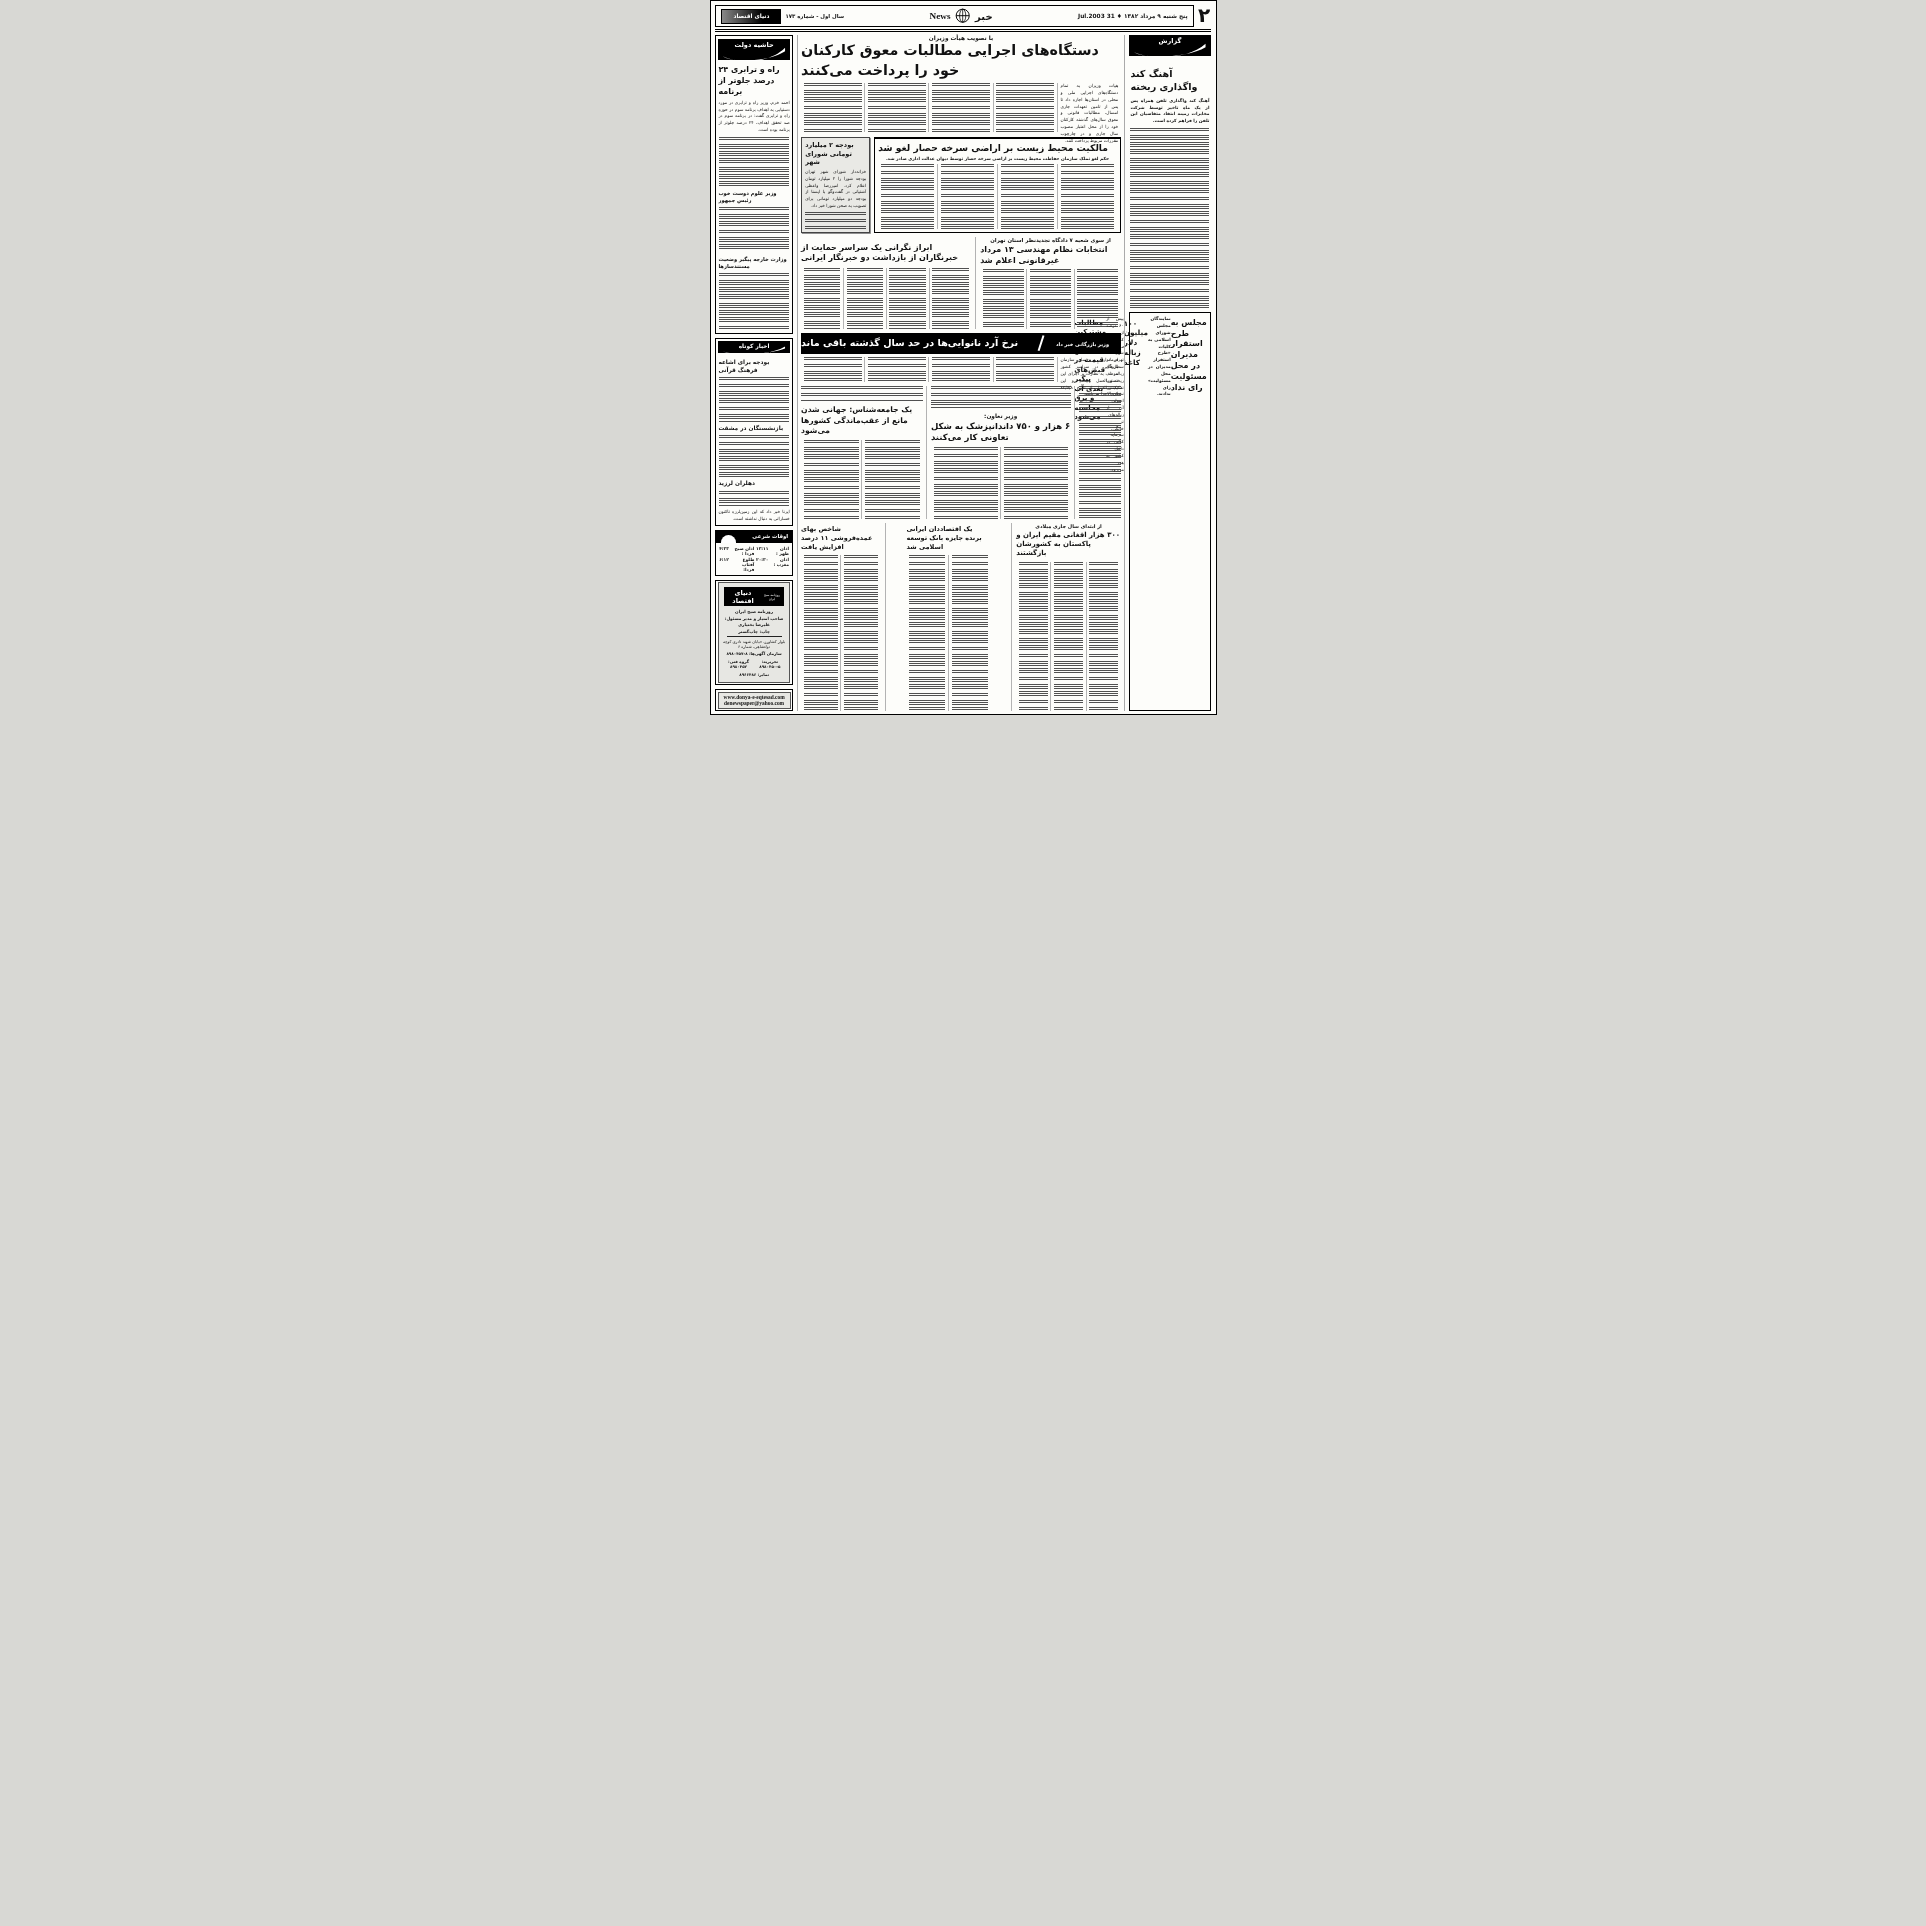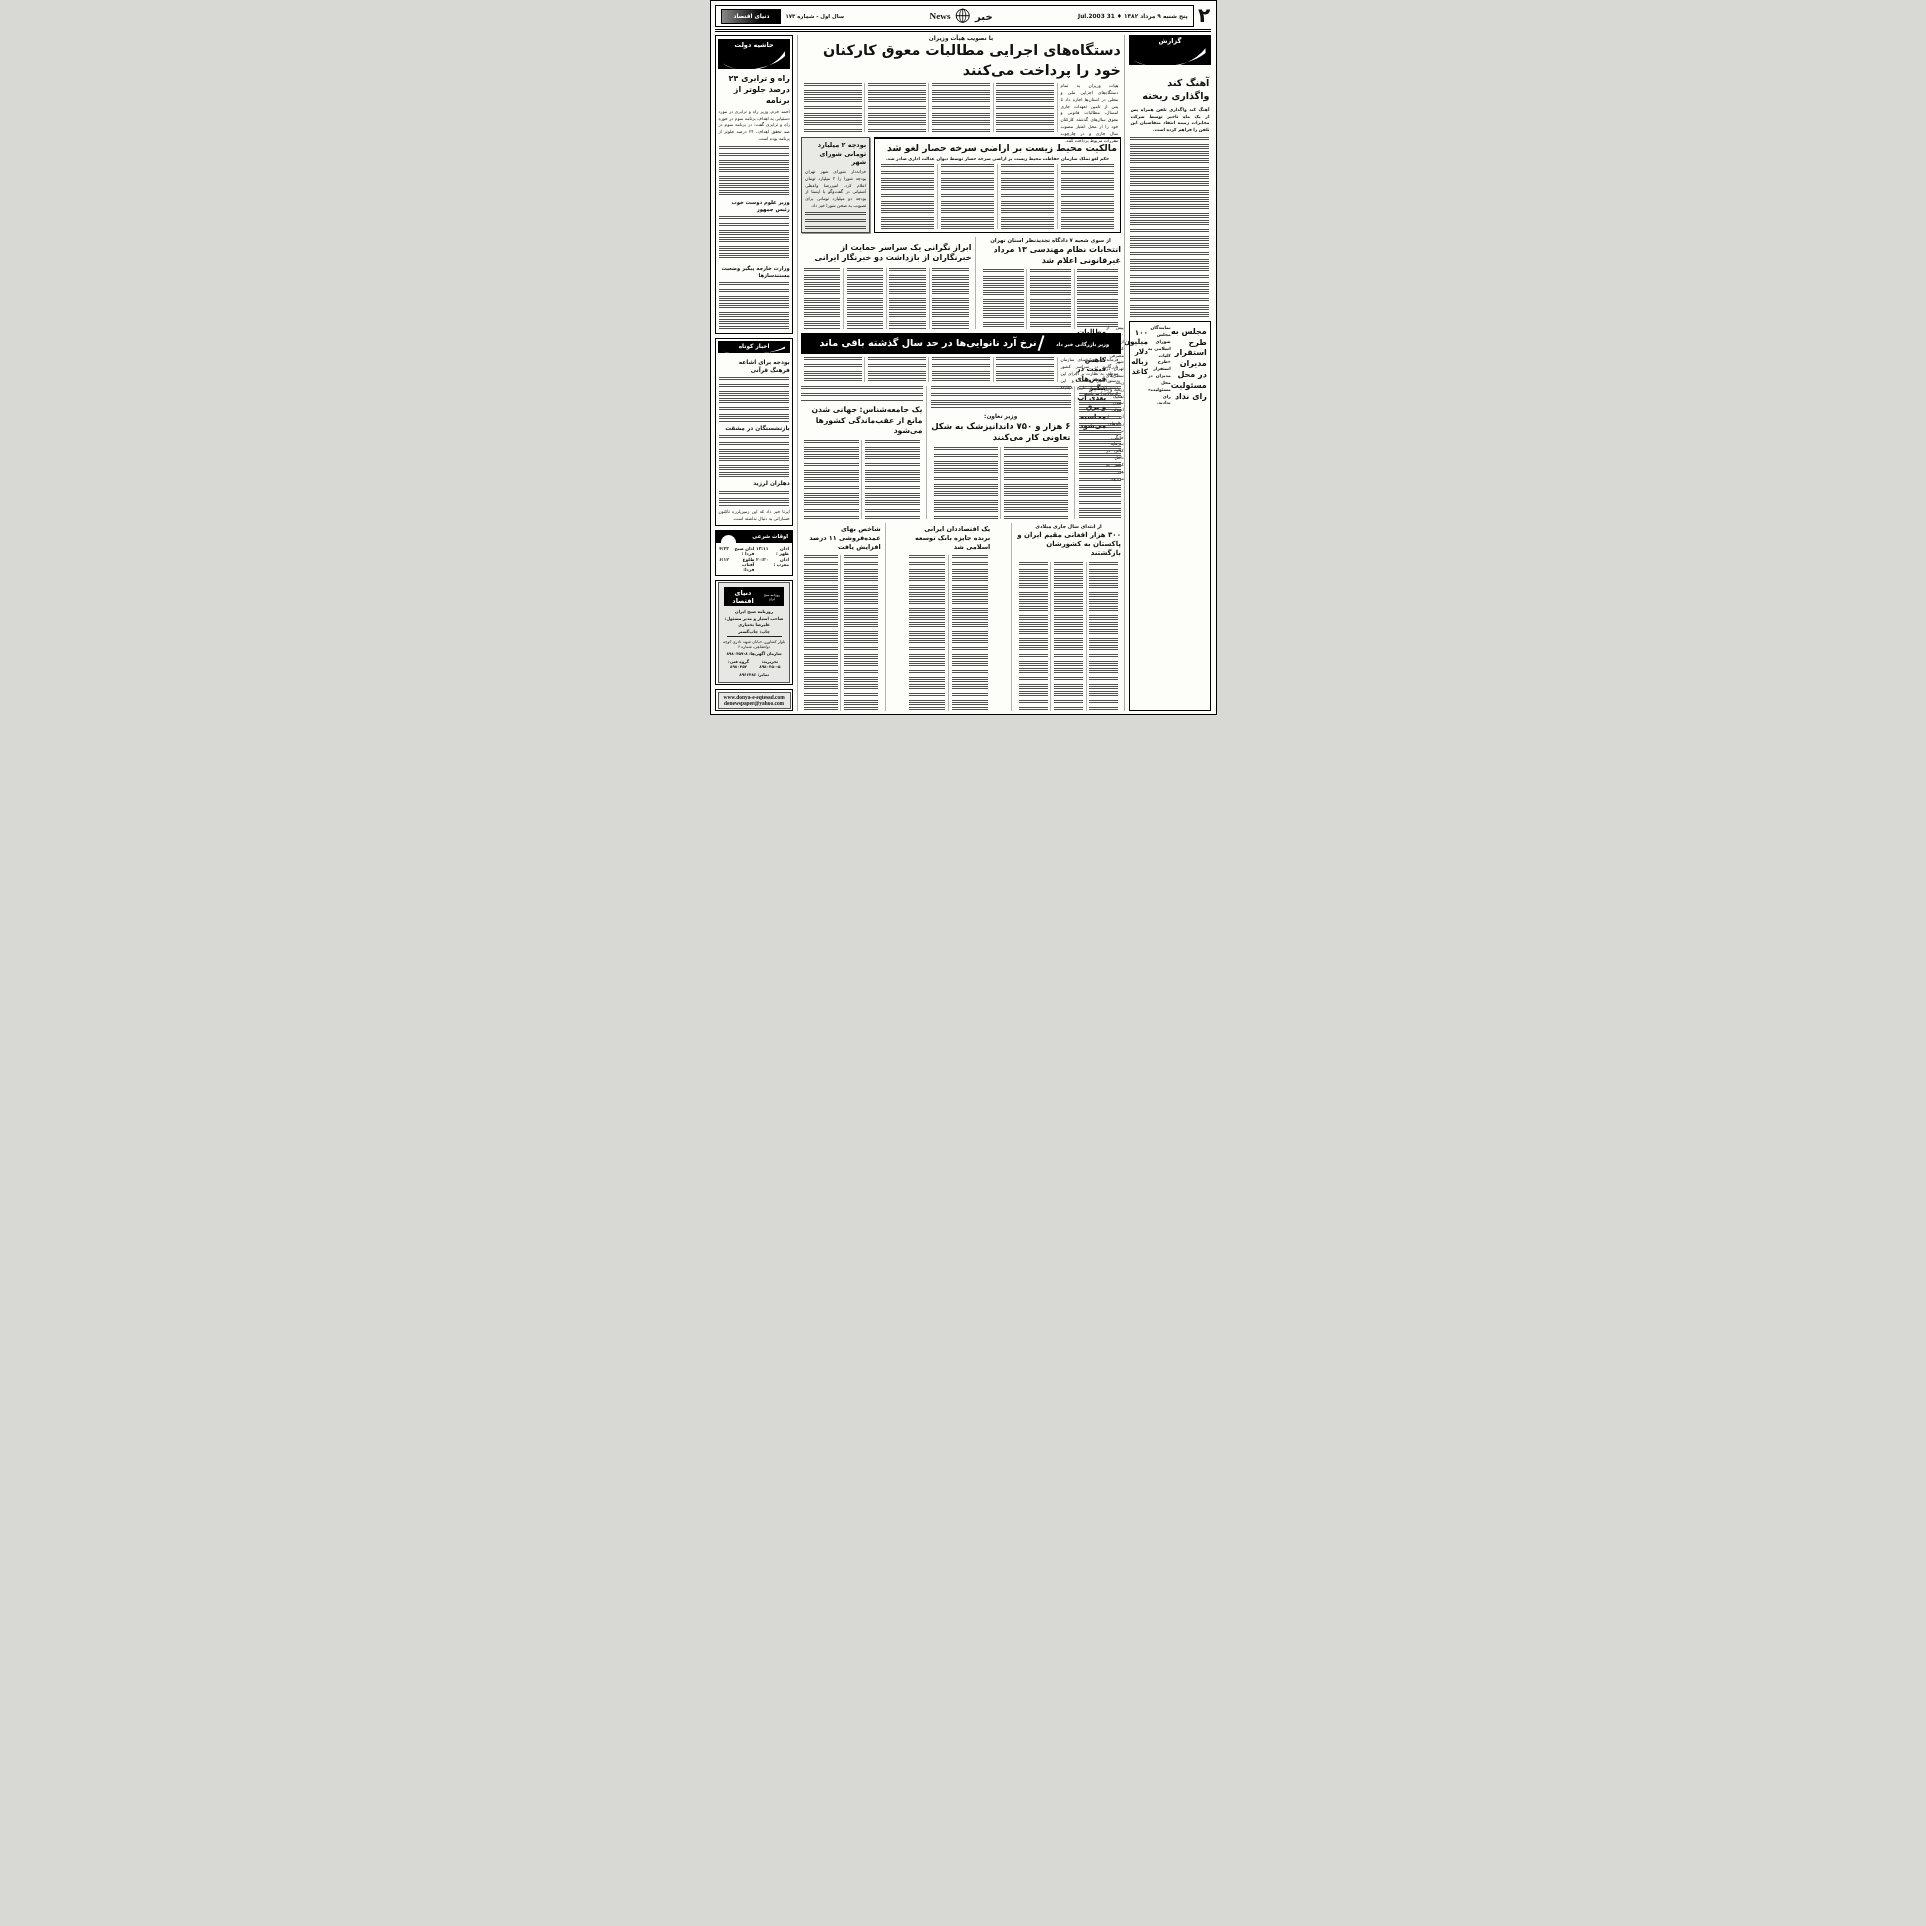--- a/index.html
+++ b/index.html
@@ -19,34 +19,34 @@
   .hdr-ed{display:flex;align-items:center;gap:3.9px;}
   .hdr-edtxt{font-size:5.4px;font-weight:bold;white-space:nowrap;}
   .brandbox{width:58px;height:13px;background:linear-gradient(90deg,#888,#000 70%);
     border:0.8px solid #000;color:#fff;display:flex;align-items:center;justify-content:center;
     font-size:5.8px;font-weight:bold;}
   .dbl-rule{border-top:1.5px solid #000;border-bottom:0.4px solid #000;height:1.2px;margin:1.9px 0 3.1px;}
   
   .banner{position:relative;background:#000;color:#fff;text-align:center;
     font-weight:bold;overflow:visible;}
   .banner .swoosh{position:absolute;right:4%;top:38%;width:92%;height:80%;pointer-events:none;}
-  .sec-banner{height:30px;line-height:13px;font-size:6.5px;margin-bottom:5.4px;}
+  .sec-banner{height:21px;line-height:13px;font-size:6.5px;margin-bottom:5.4px;}
   
   .sim{background-image:repeating-linear-gradient(#2b2b2b 0 0.8px,transparent 0.8px 2.3px);opacity:.82;}
   .cols{display:flex;}
   .cols>.col{flex:1;padding:0 2.7px;}
   .cols>.col:not(:last-child){border-left:0.4px solid #b3b3b3;}
   .lead-txt{font-size:4.4px;line-height:1.55;text-align:justify;}
   .lead-bold{font-weight:bold;}
   
   .content{display:flex;gap:3.9px;height:676px;}
   .side-r{width:82px;display:flex;flex-direction:column;}
   .side-l{width:78px;display:flex;flex-direction:column;gap:3.9px;}
   .mid{flex:1;display:flex;flex-direction:column;border-right:0.4px solid #aaa;border-left:0.4px solid #aaa;padding:0 3.1px;}
-  .hl{font-weight:bold;text-align:right;line-height:1.35;}
+  .hl{font-weight:bold;text-align:left;line-height:1.35;}
   .kick{font-weight:bold;text-align:center;}
   .boxed{border:1.2px solid #000;padding:3.1px;}
   .graybox{background:#e9e9e5;border:0.8px solid #444;box-shadow:0.8px 0.8px 0 #777;padding:3.1px;}
   
   .main-head{font-size:14.3px;}
   .row{display:flex;gap:3.9px;}
   .flour-banner{height:21px;display:flex;align-items:center;margin:3.9px 0 3.1px;}
   .flour-kick{width:24%;font-size:5px;}
   .flour-head{flex:1;font-size:9.6px;}
   .slash{width:1.5px;height:78%;background:#fff;transform:rotate(18deg);margin:0 3.1px;}

